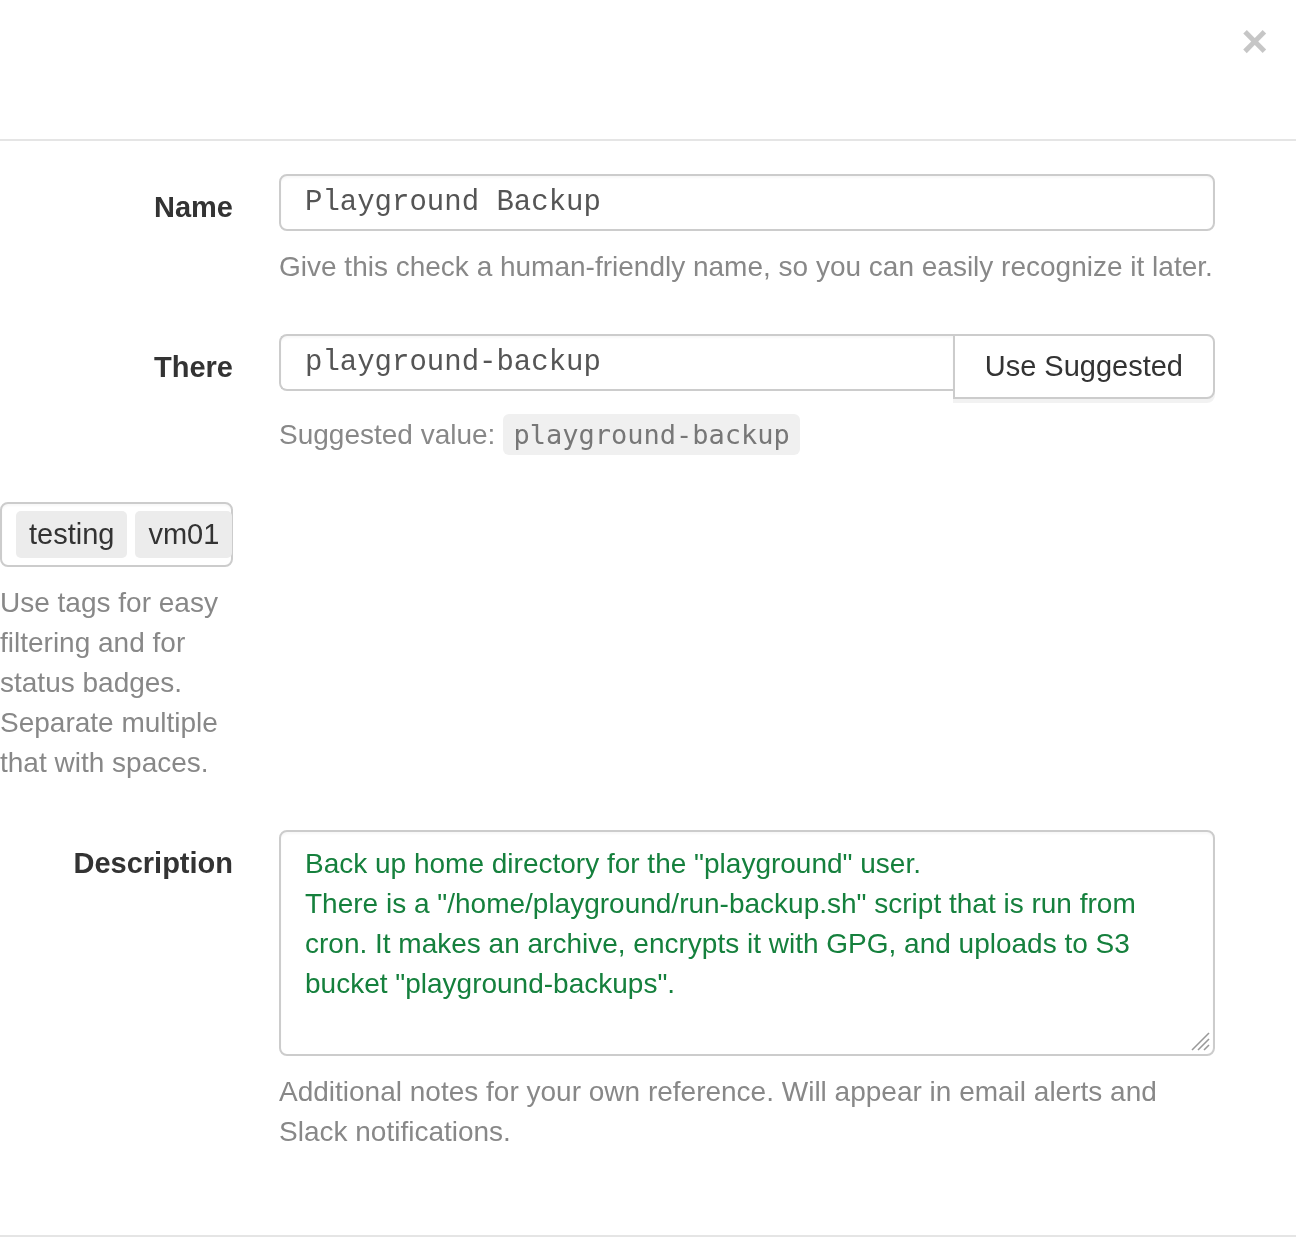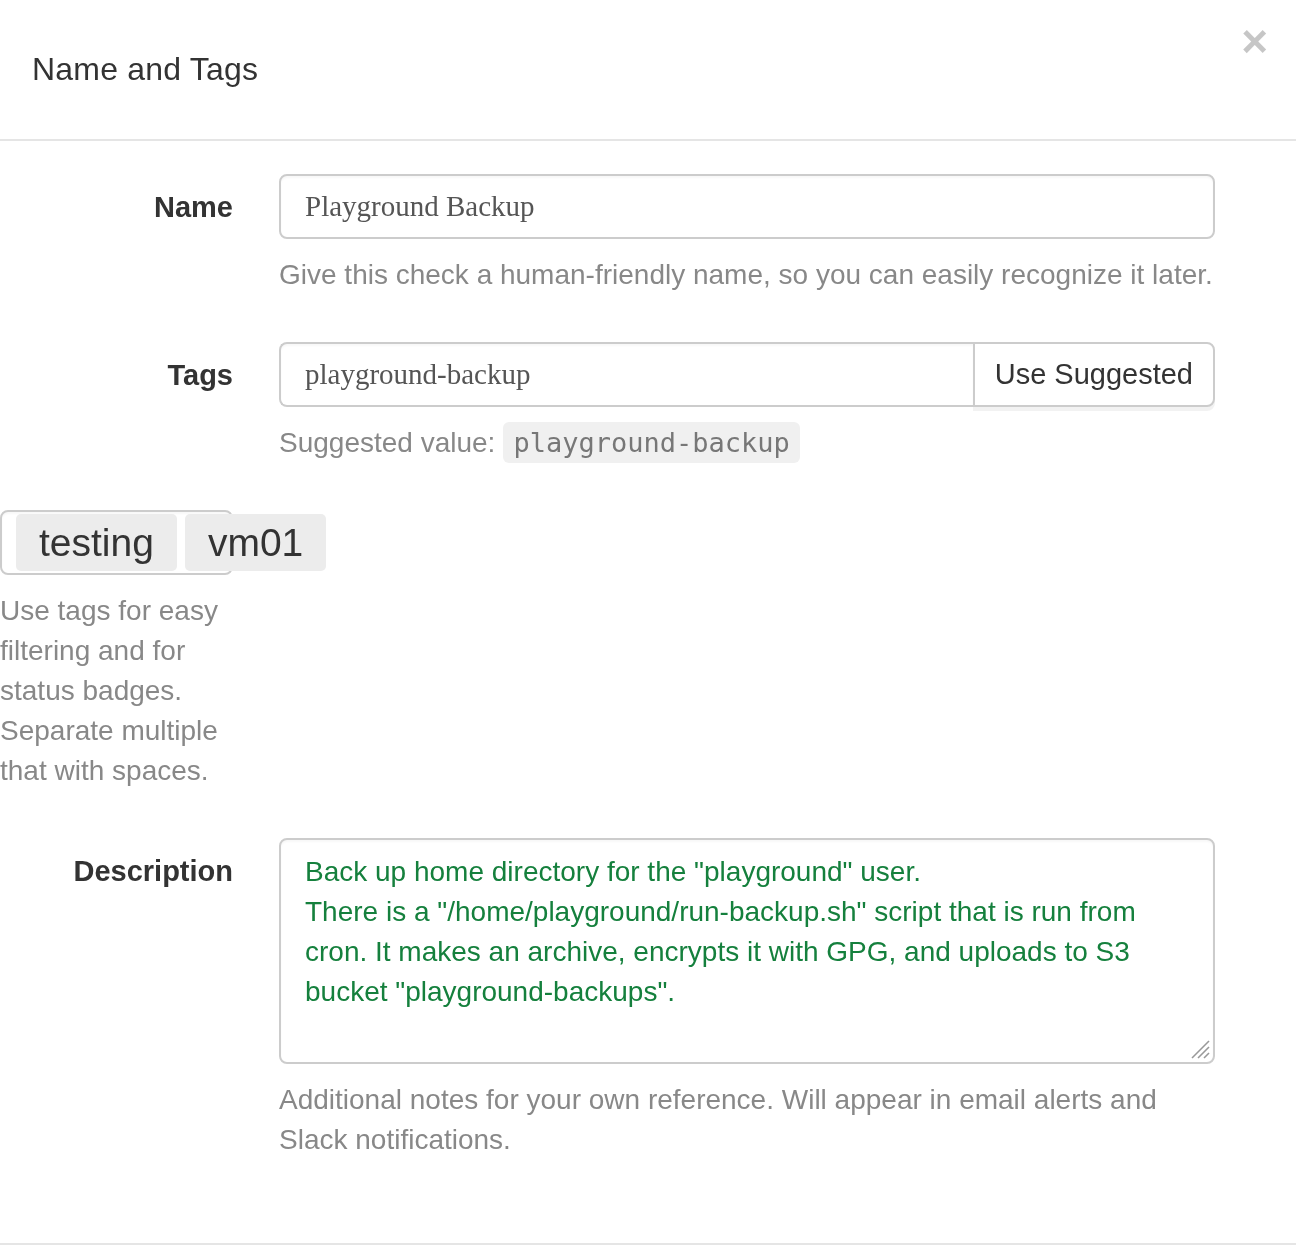--- a/index.html
+++ b/index.html
@@ -16,53 +16,53 @@
   .modal-header { height: 141px; flex: 0 0 141px; padding: 0 32px; border-bottom: 2px solid #e5e5e5; display: flex; align-items: center; position: relative; }
   .modal-title { font-size: 32px; font-weight: 500; color: #333; letter-spacing: 0.2px; }
   .close-btn { position: absolute; top: 18px; right: 28px; font-size: 46px; font-weight: 700; color: #000; opacity: 0.22; line-height: 1; background: none; border: none; cursor: pointer; font-family: "Liberation Sans", sans-serif; }
 
   
   .modal-body { flex: 1 1 auto; padding: 33px 81px 0 0; }
   .form-row { display: grid; grid-template-columns: 233px 1fr; column-gap: 46px; align-items: start; margin-bottom: 47px; }
   .control-label { text-align: right; font-size: 29px; font-weight: 700; color: #333; padding-top: 16px; line-height: 1.2; }
 
   .text-input {
-    width: 100%; height: 65px; border: 2px solid #ccc; border-radius: 8px;
+    width: 100%; height: 57px; border: 2px solid #ccc; border-radius: 8px;
     padding: 1px 24px; font-size: 29px; color: #555;
-    font-family: Liberation Serif, serif;
+    font-family: Liberation Mono, monospace;
     background: #fff; outline: none;
     box-shadow: inset 0 2px 2px rgba(0,0,0,0.03);
   }
 
   .help-block { margin-top: 16px; font-size: 28px; color: #888; line-height: 40px; max-width: 940px; }
   .help-nowrap { white-space: nowrap; }
 
   
   .slug-group { display: flex; width: 100%; }
   .slug-group .text-input { flex: 1 1 auto; border-radius: 8px 0 0 8px; border-right: none; }
   .addon-btn {
-    flex: 0 0 auto; height: 65px; padding: 0 20px;
+    flex: 0 0 auto; height: 65px; padding: 0 30px;
     border: 2px solid #ccc; border-radius: 0 8px 8px 0; background: #fff;
     font-size: 29px; color: #333; cursor: pointer;
     font-family: "Liberation Sans", "DejaVu Sans", sans-serif;
     box-shadow: 0 4px 0 rgba(0,0,0,0.05);
   }
   .code-chip {
     font-family: "DejaVu Sans Mono", "Liberation Mono", monospace;
     font-size: 27px; color: #777; background: #f0f0f0;
     border-radius: 6px; padding: 5px 10px; margin-left: 8px;
   }
 
   
   .tags-input {
     width: 100%; height: 65px; border: 2px solid #ccc; border-radius: 8px;
     background: #fff; display: flex; align-items: center; padding: 0 14px; gap: 8px;
     box-shadow: inset 0 2px 2px rgba(0,0,0,0.03); cursor: text;
   }
-  .tag-chip { background: #ececec; color: #333; font-size: 39px; border-radius: 5px; padding: 9px 23px; line-height: 1; }
+  .tag-chip { background: #ececec; color: #333; font-size: 29px; border-radius: 5px; padding: 9px 13px; line-height: 1; }
 
   
   .textarea-wrap { position: relative; width: 100%; }
   .description-textarea {
     width: 100%; height: 226px; border: 2px solid #ccc; border-radius: 8px;
     padding: 12px 24px; font-size: 28px; color: #15803d; line-height: 40px;
     font-family: "Liberation Sans", "DejaVu Sans", sans-serif;
     resize: none; outline: none; overflow: hidden; display: block;
     box-shadow: inset 0 2px 2px rgba(0,0,0,0.03); background: #fff;
   }
@@ -73,36 +73,35 @@
   .btn { height: 70px; font-size: 30px; border-radius: 8px; cursor: pointer; font-family: "Liberation Sans", "DejaVu Sans", sans-serif; }
   .btn-cancel { background: #fff; border: 2px solid #ccc; color: #333; padding: 0 30px; margin-right: 16px; box-shadow: 0 5px 0 rgba(0,0,0,0.05); }
   .btn-save { border: 2px solid transparent; color: #fff; padding: 0 32px; box-shadow: 0 5px 0 rgba(35,184,104,0.28); }
 </style>
 </head>
 <body>
 
 <div class="modal">
 
   <div class="modal-header">
-    <div class="modal-title">Name and Tags</div>
     <button class="close-btn">×</button>
   </div>
 
   <div class="modal-body">
 
     <div class="form-row">
       <label class="control-label">Name</label>
       <div>
         <input class="text-input" type="text" value="Playground Backup" style="">
         <div class="help-block help-nowrap">Give this check a human-friendly name, so you can easily recognize it later.</div>
       </div>
     </div>
 
     <div class="form-row">
-      <label class="control-label">Tags</label>
+      <label class="control-label">There</label>
       <div>
         <div class="slug-group">
           <input class="text-input" type="text" value="playground-backup" style="">
           <button class="addon-btn">Use Suggested</button>
         </div>
         <div class="help-block help-nowrap"><span>Suggested value:</span><code class="code-chip">playground-backup</code></div>
       </div>
     </div>
 
     <div class="form-row">

